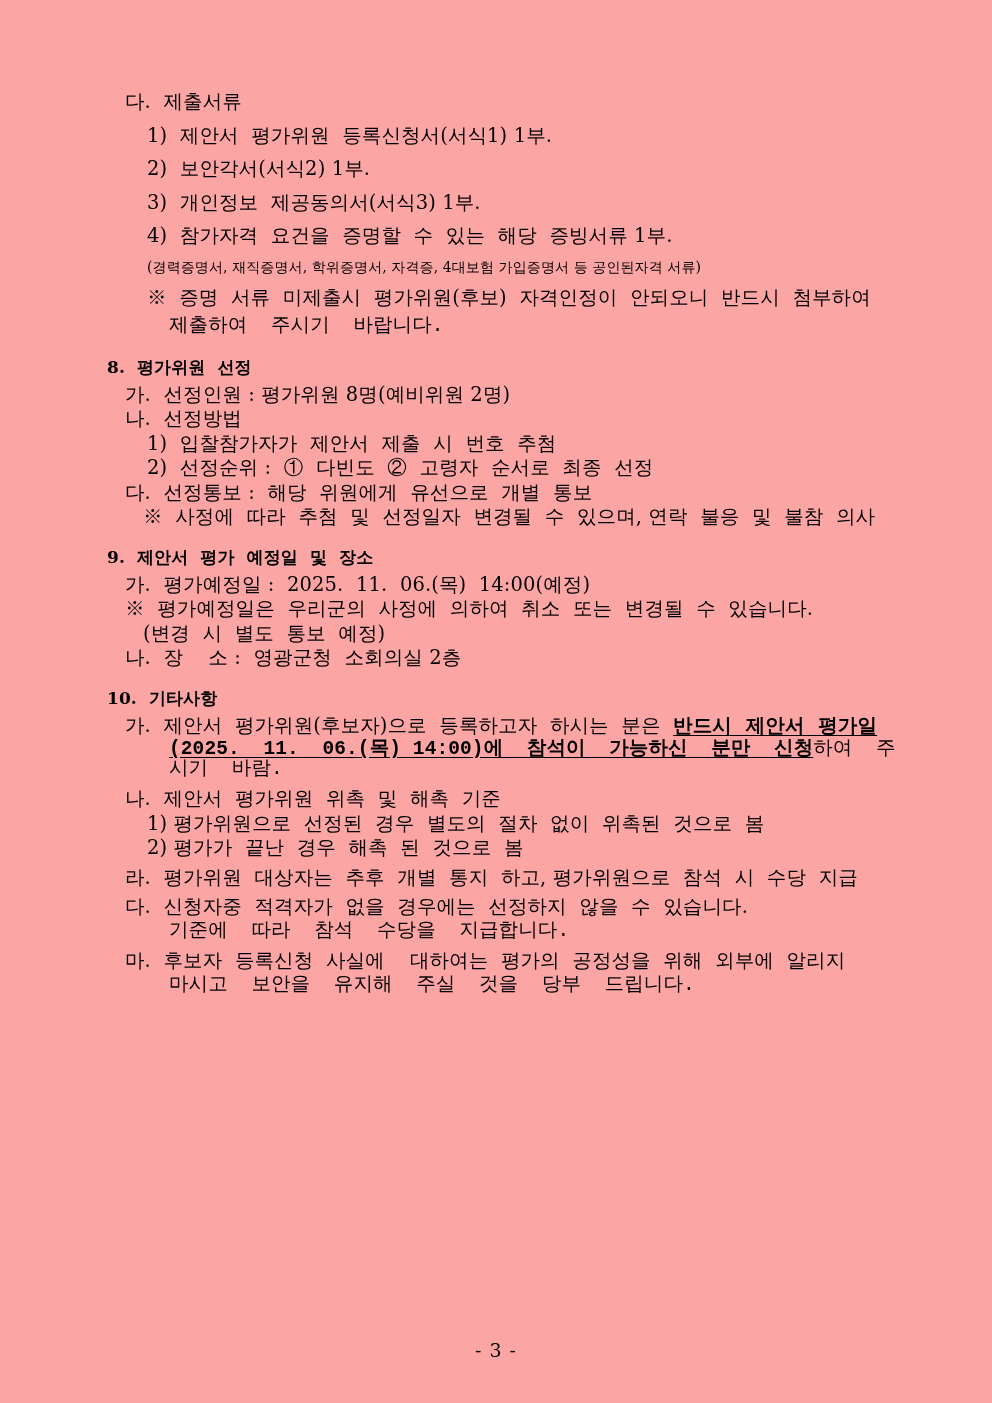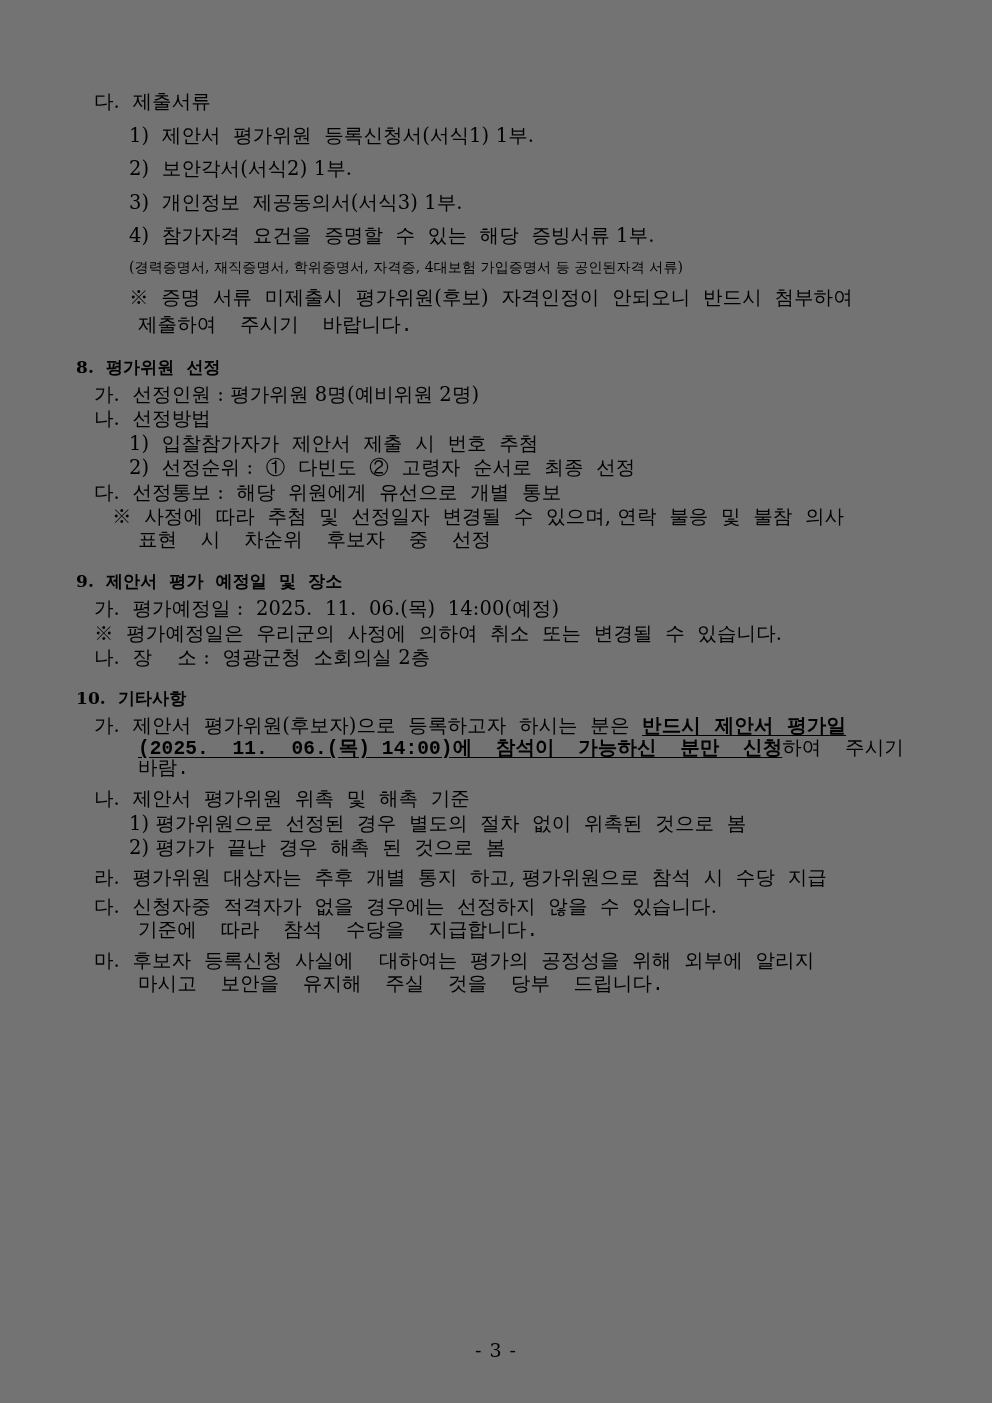--- a/index.html
+++ b/index.html
@@ -9,39 +9,39 @@
   }
   body {
     font-family: "DejaVu Serif", "Liberation Serif", serif;
     color: #000000;
   }
   .page {
     position: relative;
     width: 992px;
     height: 1403px;
     margin: 0 auto;
-    background: #737373;
+    background: #fca5a5;
     box-sizing: border-box;
-    padding: 92px 78px 40px 76px;
+    padding: 92px 78px 40px 107px;
   }
   .doc {
     font-size: 19.5px;
     line-height: 1.0;
   }
 
   
   .ln {
     position: relative;
     white-space: pre-wrap;
     letter-spacing: 0.1px;
   }
 
   
   .i-lv1 { margin-left: 18px; }      
-  .i-lv2 { margin-left: 53px; }      
+  .i-lv2 { margin-left: 40px; }      
   .i-lv2b { margin-left: 36px; }
   .i-lv3 { margin-left: 62px; font-family: Liberation Mono, monospace; }      
   .i-head { margin-left: 0px; }      
 
   .sec-head {
     font-weight: bold;
     font-size: 17px;
     margin-top: 22px;
     margin-bottom: 9px;
   }
@@ -81,25 +81,25 @@
     <div class="ln i-lv2 gap-m">※  증명  서류  미제출시  평가위원(후보)  자격인정이  안되오니  반드시  첨부하여</div>
     <div class="ln i-lv3 gap-s">제출하여  주시기  바랍니다.</div>
 
     <div class="ln sec-head i-head">8.  평가위원  선정</div>
     <div class="ln i-lv1">가.  선정인원 : 평가위원 8명(예비위원 2명)</div>
     <div class="ln i-lv1 gap-xs">나.  선정방법</div>
     <div class="ln i-lv2 gap-xs">1)  입찰참가자가  제안서  제출  시  번호  추첨</div>
     <div class="ln i-lv2 gap-xs">2)  선정순위 :  ①  다빈도  ②  고령자  순서로  최종  선정</div>
     <div class="ln i-lv1 gap-xs">다.  선정통보 :  해당  위원에게  유선으로  개별  통보</div>
     <div class="ln i-lv2b gap-xs">※  사정에  따라  추첨  및  선정일자  변경될  수  있으며, 연락  불응  및  불참  의사</div>
-    <div class="ln i-lv3 gap-xs">표현  시  차순위  후보자  중  선정</div>
 
     <div class="ln sec-head i-head">9.  제안서  평가  예정일  및  장소</div>
     <div class="ln i-lv1">가.  평가예정일 :  2025.  11.  06.(목)  14:00(예정)</div>
     <div class="ln i-lv1 gap-xs">※  평가예정일은  우리군의  사정에  의하여  취소  또는  변경될  수  있습니다.</div>
+    <div class="ln i-lv2b gap-xs">(변경  시  별도  통보  예정)</div>
     <div class="ln i-lv1 gap-xs">나.  장    소 :  영광군청  소회의실 2층</div>
 
     <div class="ln sec-head i-head">10.  기타사항</div>
     <div class="ln i-lv1"><span>가.  제안서  평가위원(후보자)으로  등록하고자  하시는  분은  </span><span class="underline-bold">반드시  제안서  평가일</span></div>
     <div class="ln i-lv3 gap-xs"><span class="underline-bold">(2025.  11.  06.(목) 14:00)에  참석이  가능하신  분만  신청</span><span>하여  주시기  바람.</span></div>
     <div class="ln i-lv1 gap-s">나.  제안서  평가위원  위촉  및  해촉  기준</div>
     <div class="ln i-lv2 gap-xs">1) 평가위원으로  선정된  경우  별도의  절차  없이  위촉된  것으로  봄</div>
     <div class="ln i-lv2 gap-xs">2) 평가가  끝난  경우  해촉  된  것으로  봄</div>
     <div class="ln i-lv1 gap-s">라.  평가위원  대상자는  추후  개별  통지  하고, 평가위원으로  참석  시  수당  지급</div>
     <div class="ln i-lv1 gap-s">다.  신청자중  적격자가  없을  경우에는  선정하지  않을  수  있습니다.</div>

